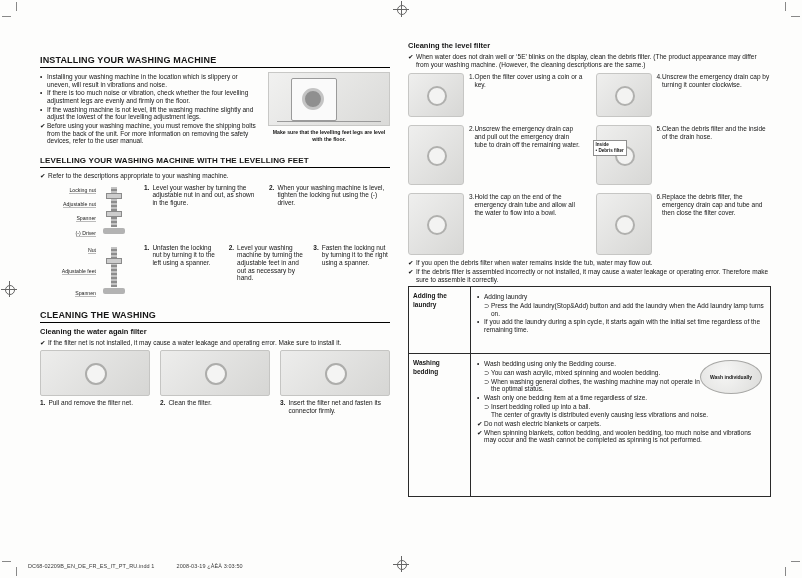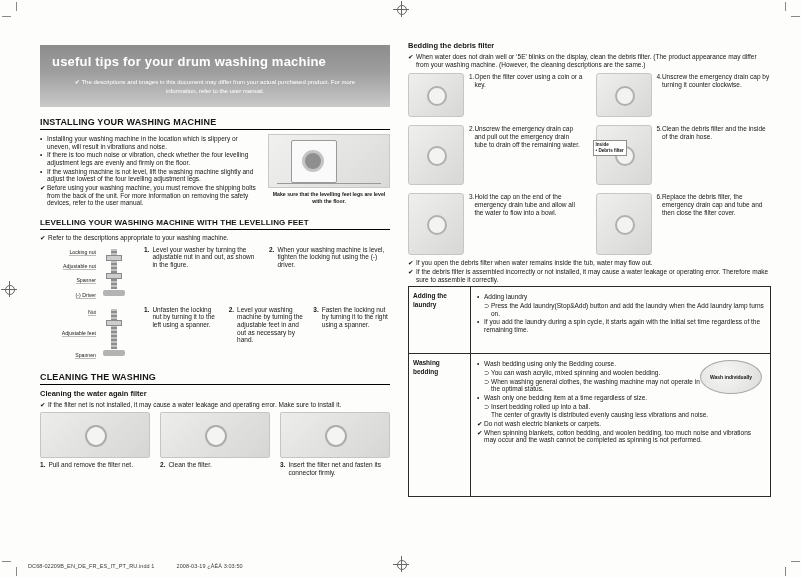--- a/index.html
+++ b/index.html
@@ -98,24 +98,20 @@
   <div class="cmark" style="left:2px;top:16px;width:9px;height:1px"></div>
   <div class="cmark" style="left:785px;top:2px;width:1px;height:9px"></div>
   <div class="cmark" style="left:791px;top:16px;width:9px;height:1px"></div>
   <div class="cmark" style="left:16px;top:567px;width:1px;height:9px"></div>
   <div class="cmark" style="left:2px;top:561px;width:9px;height:1px"></div>
   <div class="cmark" style="left:785px;top:567px;width:1px;height:9px"></div>
   <div class="cmark" style="left:791px;top:561px;width:9px;height:1px"></div>
 
   <div class="col-left">
 
-    <div class="banner">
-      <div class="banner-title">useful tips for your drum washing machine</div>
-      <div class="banner-note">✔ The descriptions and images in this document may differ from your actual purchased product. For more information, refer to the user manual.</div>
-    </div>
 
     <div class="heading">INSTALLING YOUR WASHING MACHINE</div>
 
     <div class="install-row">
       <div class="install-text">
         <div class="li">
           <span class="mk">•</span>
           <span class="tx">Installing your washing machine in the location which is slippery or uneven, will result in vibrations and noise.</span>
         </div>
         <div class="li">
@@ -230,21 +226,21 @@
       <div class="step">
         <span class="n">3.</span>
         <span class="tx">Insert the filter net and fasten its connector firmly.</span>
       </div>
     </div>
 
   </div>
 
   <div class="col-right">
 
-    <div class="subheading">Bedding the debris filter</div>
+    <div class="subheading">Cleaning the level filter</div>
 
     <div class="note">
       <span class="mk">✔</span>
       <span class="tx">When water does not drain well or ‘5E’ blinks on the display, clean the debris filter. (The product appearance may differ from your washing machine. (However, the cleaning descriptions are the same.)</span>
     </div>
 
     <div class="debris-grid">
 
       <div class="dcell">
         <div class="dimg h1"></div>

